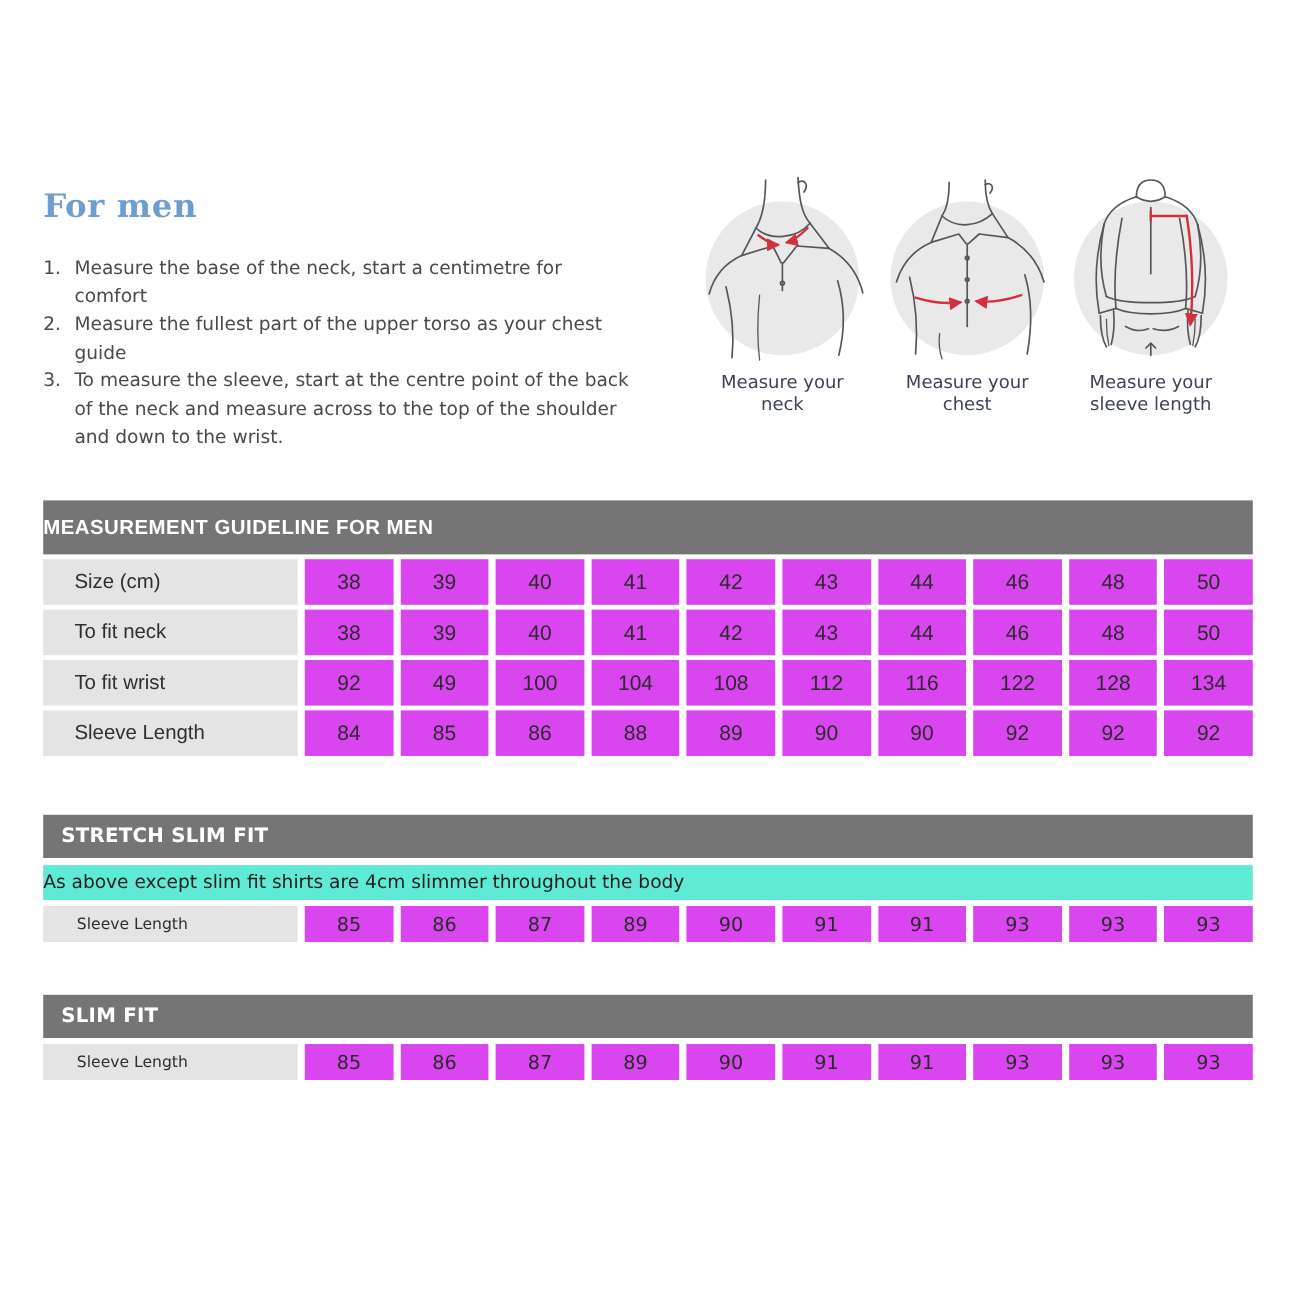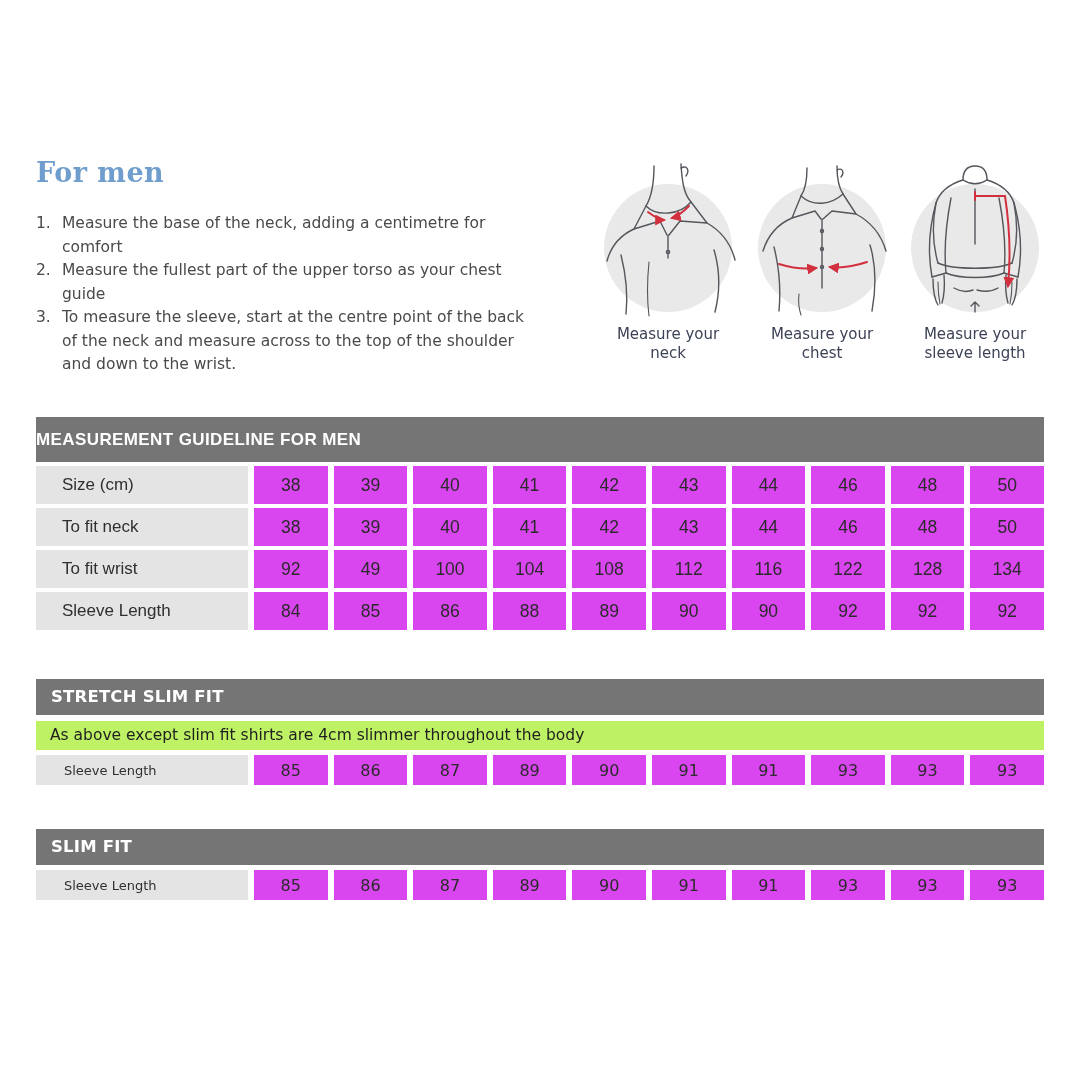--- a/index.html
+++ b/index.html
@@ -14,37 +14,37 @@
   .intro h1{
     margin:0 0 24px 0;font-family:"DejaVu Serif","Liberation Serif",serif;
     font-weight:bold;font-size:27px;color:#6f9dce;letter-spacing:.5px;
   }
   .ins-item{display:flex;font-size:15.5px;color:#4a4a4a;line-height:23.5px;
     font-family:"DejaVu Sans",sans-serif;}
   .ins-num{flex:0 0 26px;}
   .ins-text{width:468px;}
 
   
-  .figure{position:absolute;top:144px;width:136px;margin:16px;text-align:center;}
+  .figure{position:absolute;top:144px;width:136px;margin:0;text-align:center;}
   #fig-neck{left:584px;} #fig-chest{left:738px;} #fig-sleeve{left:891px;}
   .figure svg{display:block;}
   .fig-caption{margin-top:7px;font-size:15px;line-height:19px;color:#3d4257;
     font-family:"DejaVu Sans",sans-serif;}
 
   
   .size-table{position:absolute;left:36px;width:1008px;}
   #tbl-main{top:417px;} #tbl-stretch{top:679px;} #tbl-slim{top:829px;}
 
   .tbl-header{background:#757575;color:#ffffff;font-weight:bold;box-sizing:border-box;}
   .main .tbl-header{height:45px;line-height:45px;font-size:17px;letter-spacing:.4px;}
   .small .tbl-header{height:36px;line-height:36px;font-size:16.5px;padding-left:15px;
     font-family:"DejaVu Sans",sans-serif;letter-spacing:.2px;}
 
-  .tbl-note{background:#bef264;margin-top:6px;height:29px;line-height:29px;
-    font-size:15.5px;color:#1f1f1f;padding-left:14px;
+  .tbl-note{background:#5eead4;margin-top:6px;height:29px;line-height:29px;
+    font-size:15.5px;color:#1f1f1f;
     font-family:"DejaVu Sans",sans-serif;box-sizing:border-box;}
 
   .trow{display:flex;margin-top:4px;}
   .small .trow{margin-top:5px;}
   .main  .trow{height:38px;}
   .small .trow{height:30px;}
 
   .tcell-label{flex:0 0 212px;background:#e4e4e4;display:flex;align-items:center;
     padding-left:26px;box-sizing:border-box;color:#2f2f2f;}
   .main  .tcell-label{font-size:17px;}
@@ -58,21 +58,21 @@
 </head>
 <body>
 
 <div class="page">
 
   <section class="intro">
     <h1>For men</h1>
     <div>
       <div class="ins-item">
         <span class="ins-num">1.</span>
-        <span class="ins-text">Measure the base of the neck, adding a centimetre for comfort</span>
+        <span class="ins-text">Measure the base of the neck, start a centimetre for comfort</span>
       </div>
       <div class="ins-item">
         <span class="ins-num">2.</span>
         <span class="ins-text">Measure the fullest part of the upper torso as your chest guide</span>
       </div>
       <div class="ins-item">
         <span class="ins-num">3.</span>
         <span class="ins-text">To measure the sleeve, start at the centre point of the back of the neck and measure across to the top of the shoulder and down to the wrist.</span>
       </div>
     </div>

